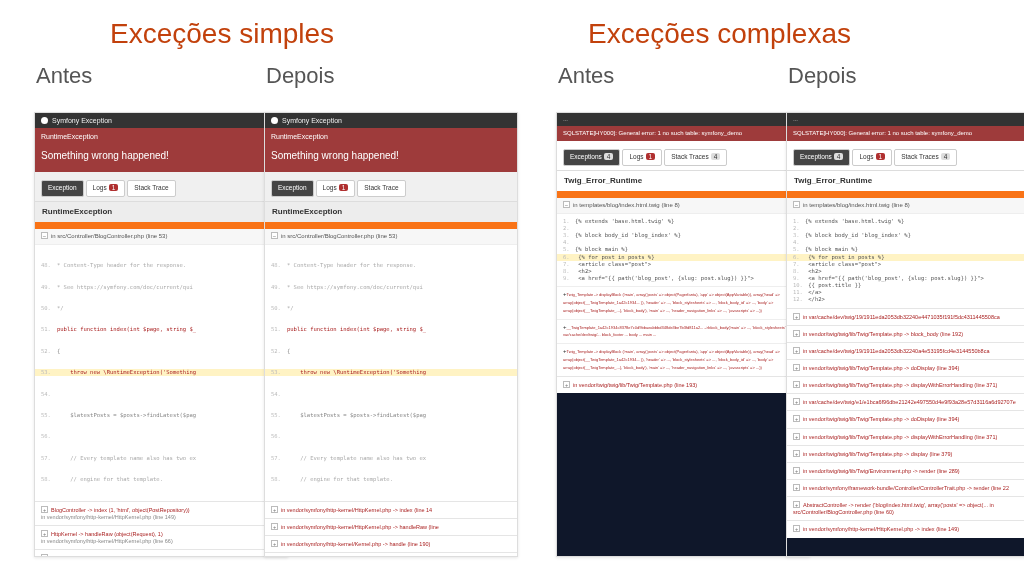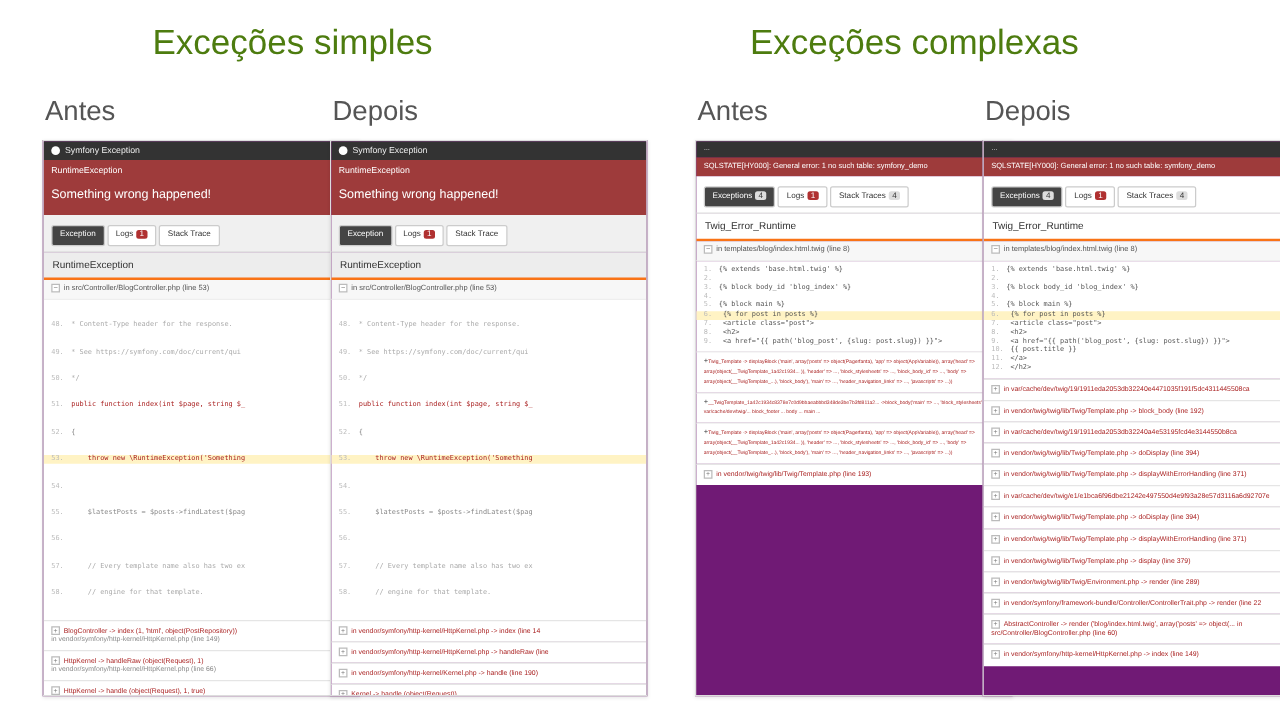--- a/index.html
+++ b/index.html
@@ -9,36 +9,35 @@
     font-family: -apple-system, BlinkMacSystemFont, "Segoe UI", Arial, sans-serif;
     background: #fff;
     color: #333;
     overflow: hidden;
     position: relative;
   }
   .main-title {
     position: absolute;
     top: 18px;
     font-size: 28px;
-    color: #4d7c0f;
+    color: #c2410c;
     font-weight: 400;
-    margin-left: 12px;
   }
   .sub-title {
     position: absolute;
-    top: 76px;
+    top: 63px;
     font-size: 22px;
     color: #555;
     font-weight: 400;
   }
   .panel {
     position: absolute;
     width: 254px;
     top: 112px;
-    background: #701a75;
+    background: #0f172a;
     border: 1px solid #ddd;
     font-size: 6px;
     line-height: 1.3;
     box-shadow: 0 1px 3px rgba(0,0,0,0.1);
     overflow: hidden;
   }
   .sym-header {
     background: #333;
     color: #eee;
     padding: 3px 6px;
@@ -69,22 +68,22 @@
     padding: 3px 6px;
     border-radius: 2px;
   }
   .tab.active { background: #444; color: #fff; }
   .badge { background: #b03030; color: #fff; padding: 0 3px; border-radius: 2px; margin-left: 2px; }
   .badge-gray { background: #ddd; color: #333; }
   .section-h {
     background: #ededed;
     padding: 5px 7px;
     font-size: 8px;
-    font-weight: normal;
-    border-bottom: 2px solid #f97316;
+    font-weight: bold;
+    border-bottom: 7px solid #f97316;
   }
   .section-h-white { background: #fff; }
   .file-line {
     background: #f7f7f7;
     padding: 3px 6px;
     font-size: 6px;
     color: #555;
     border-bottom: 1px solid #eee;
   }
   .file-line .plus {

